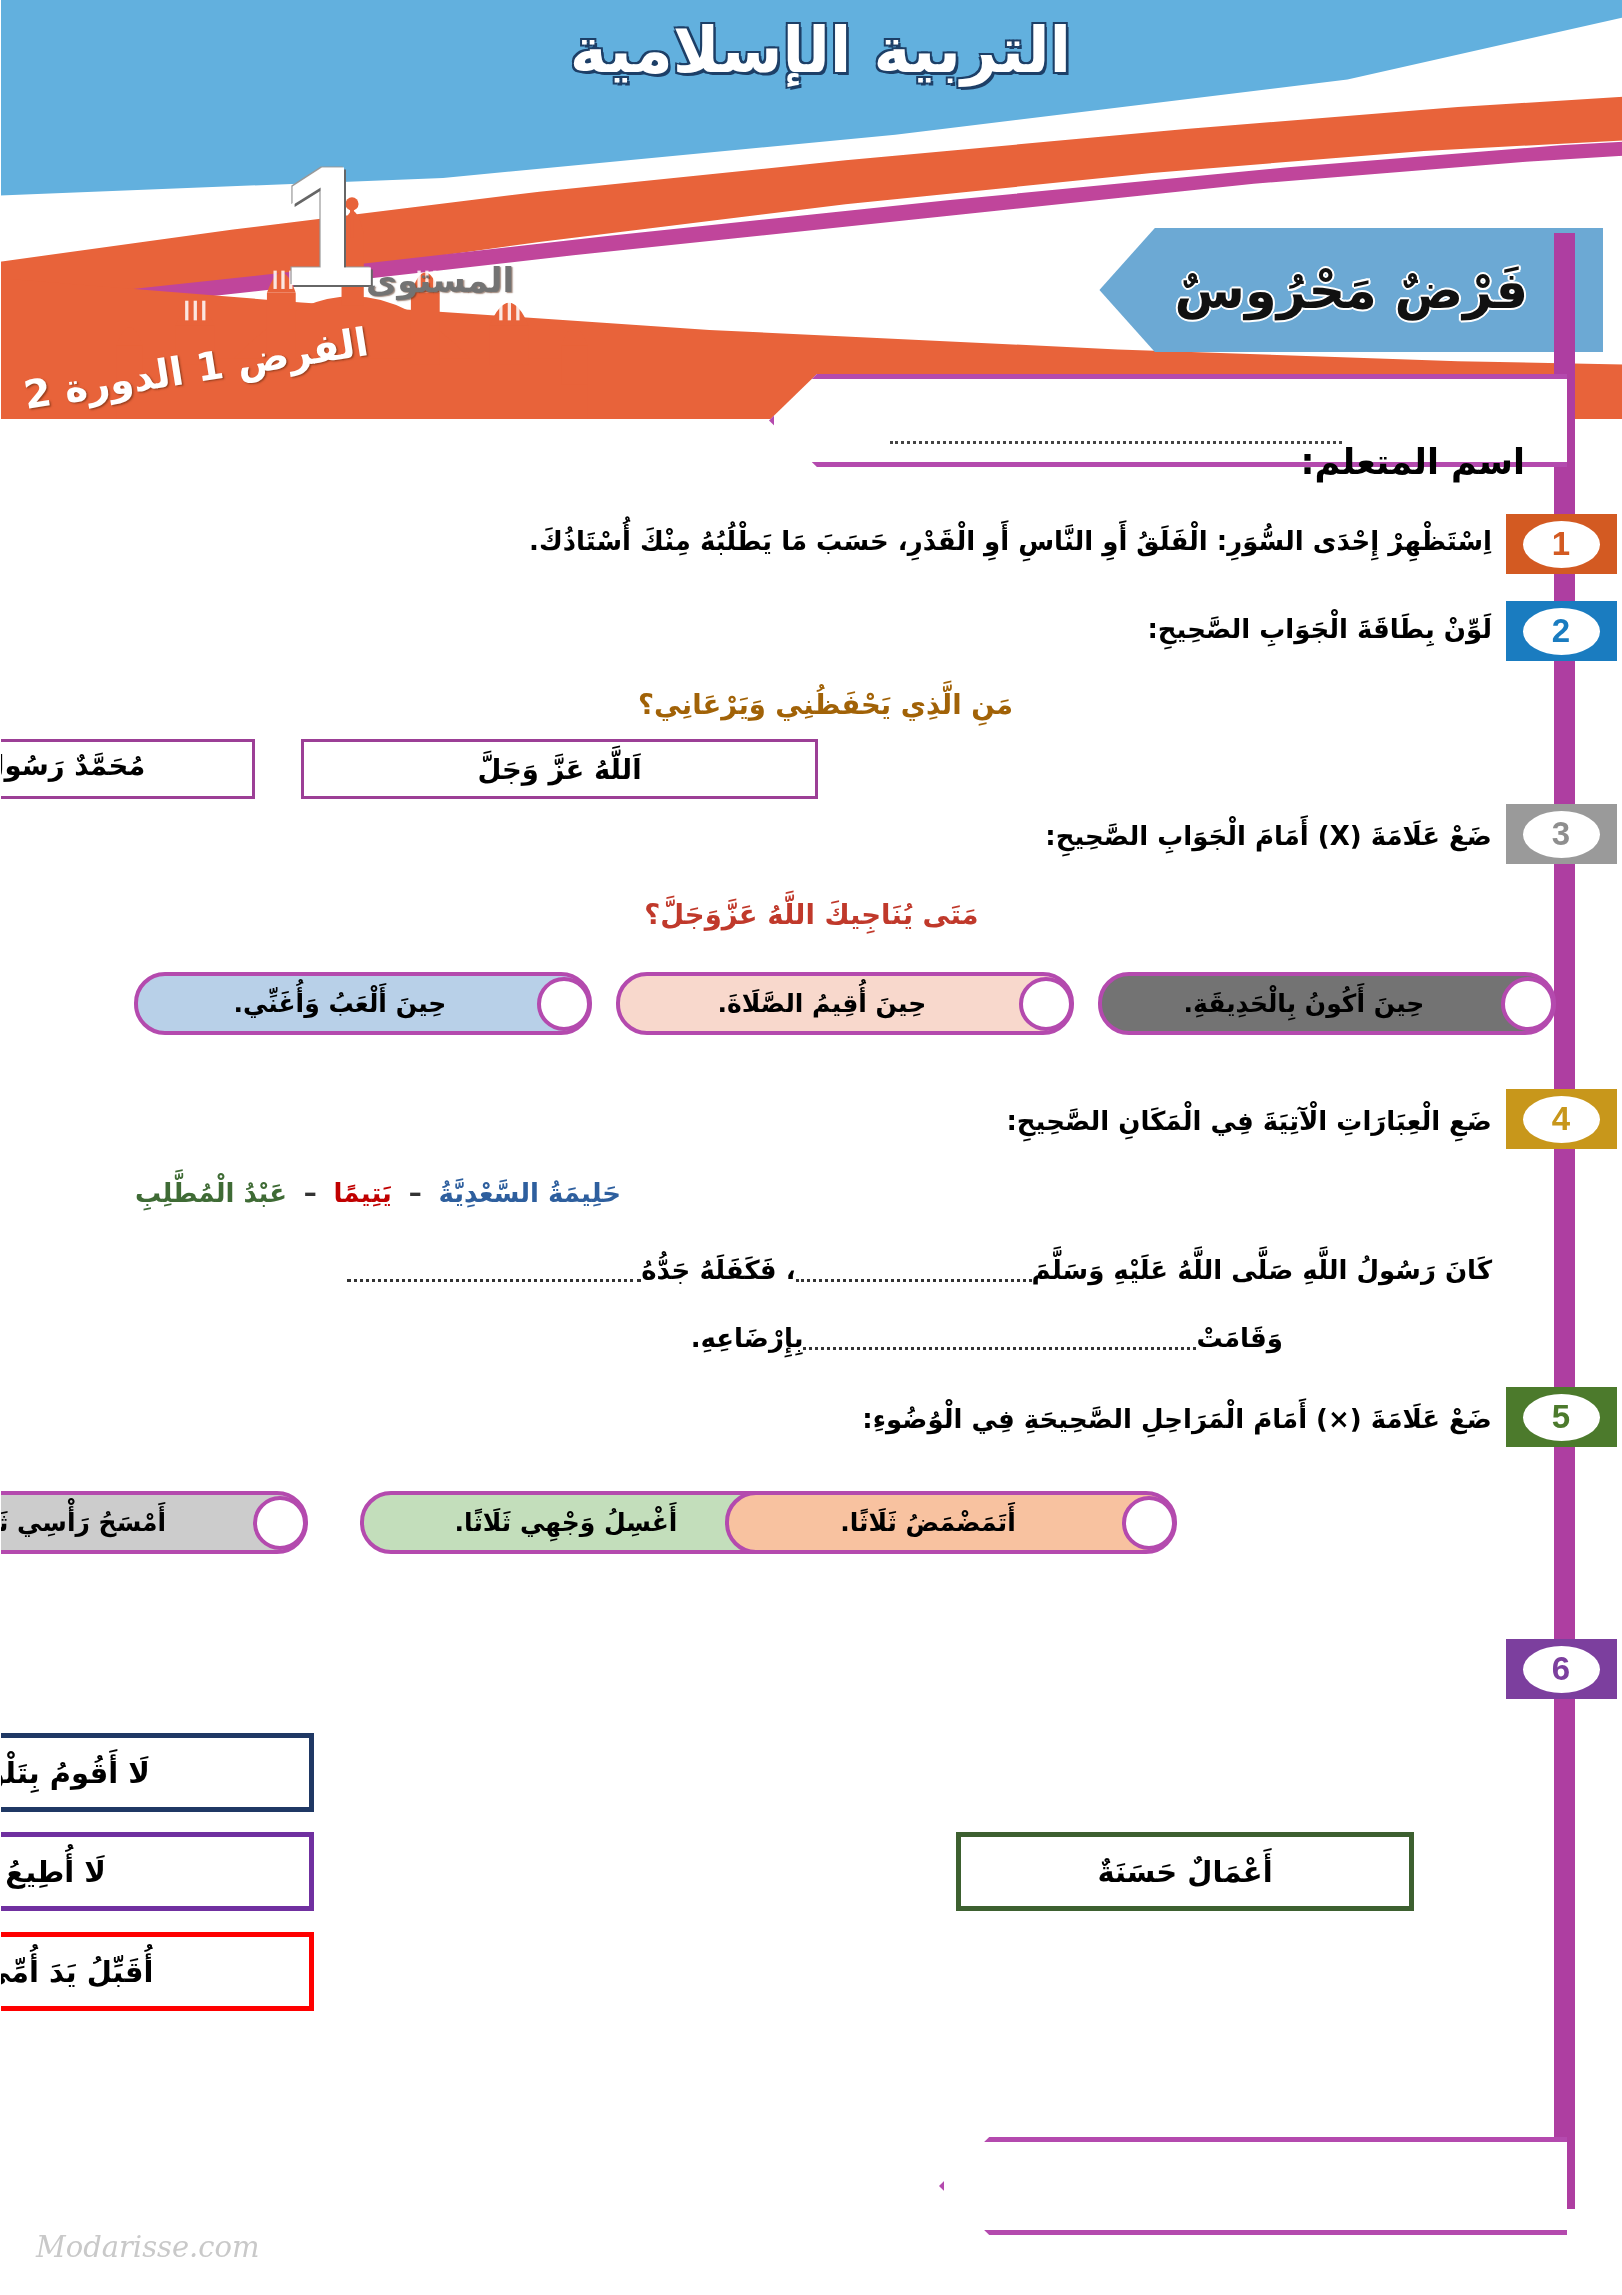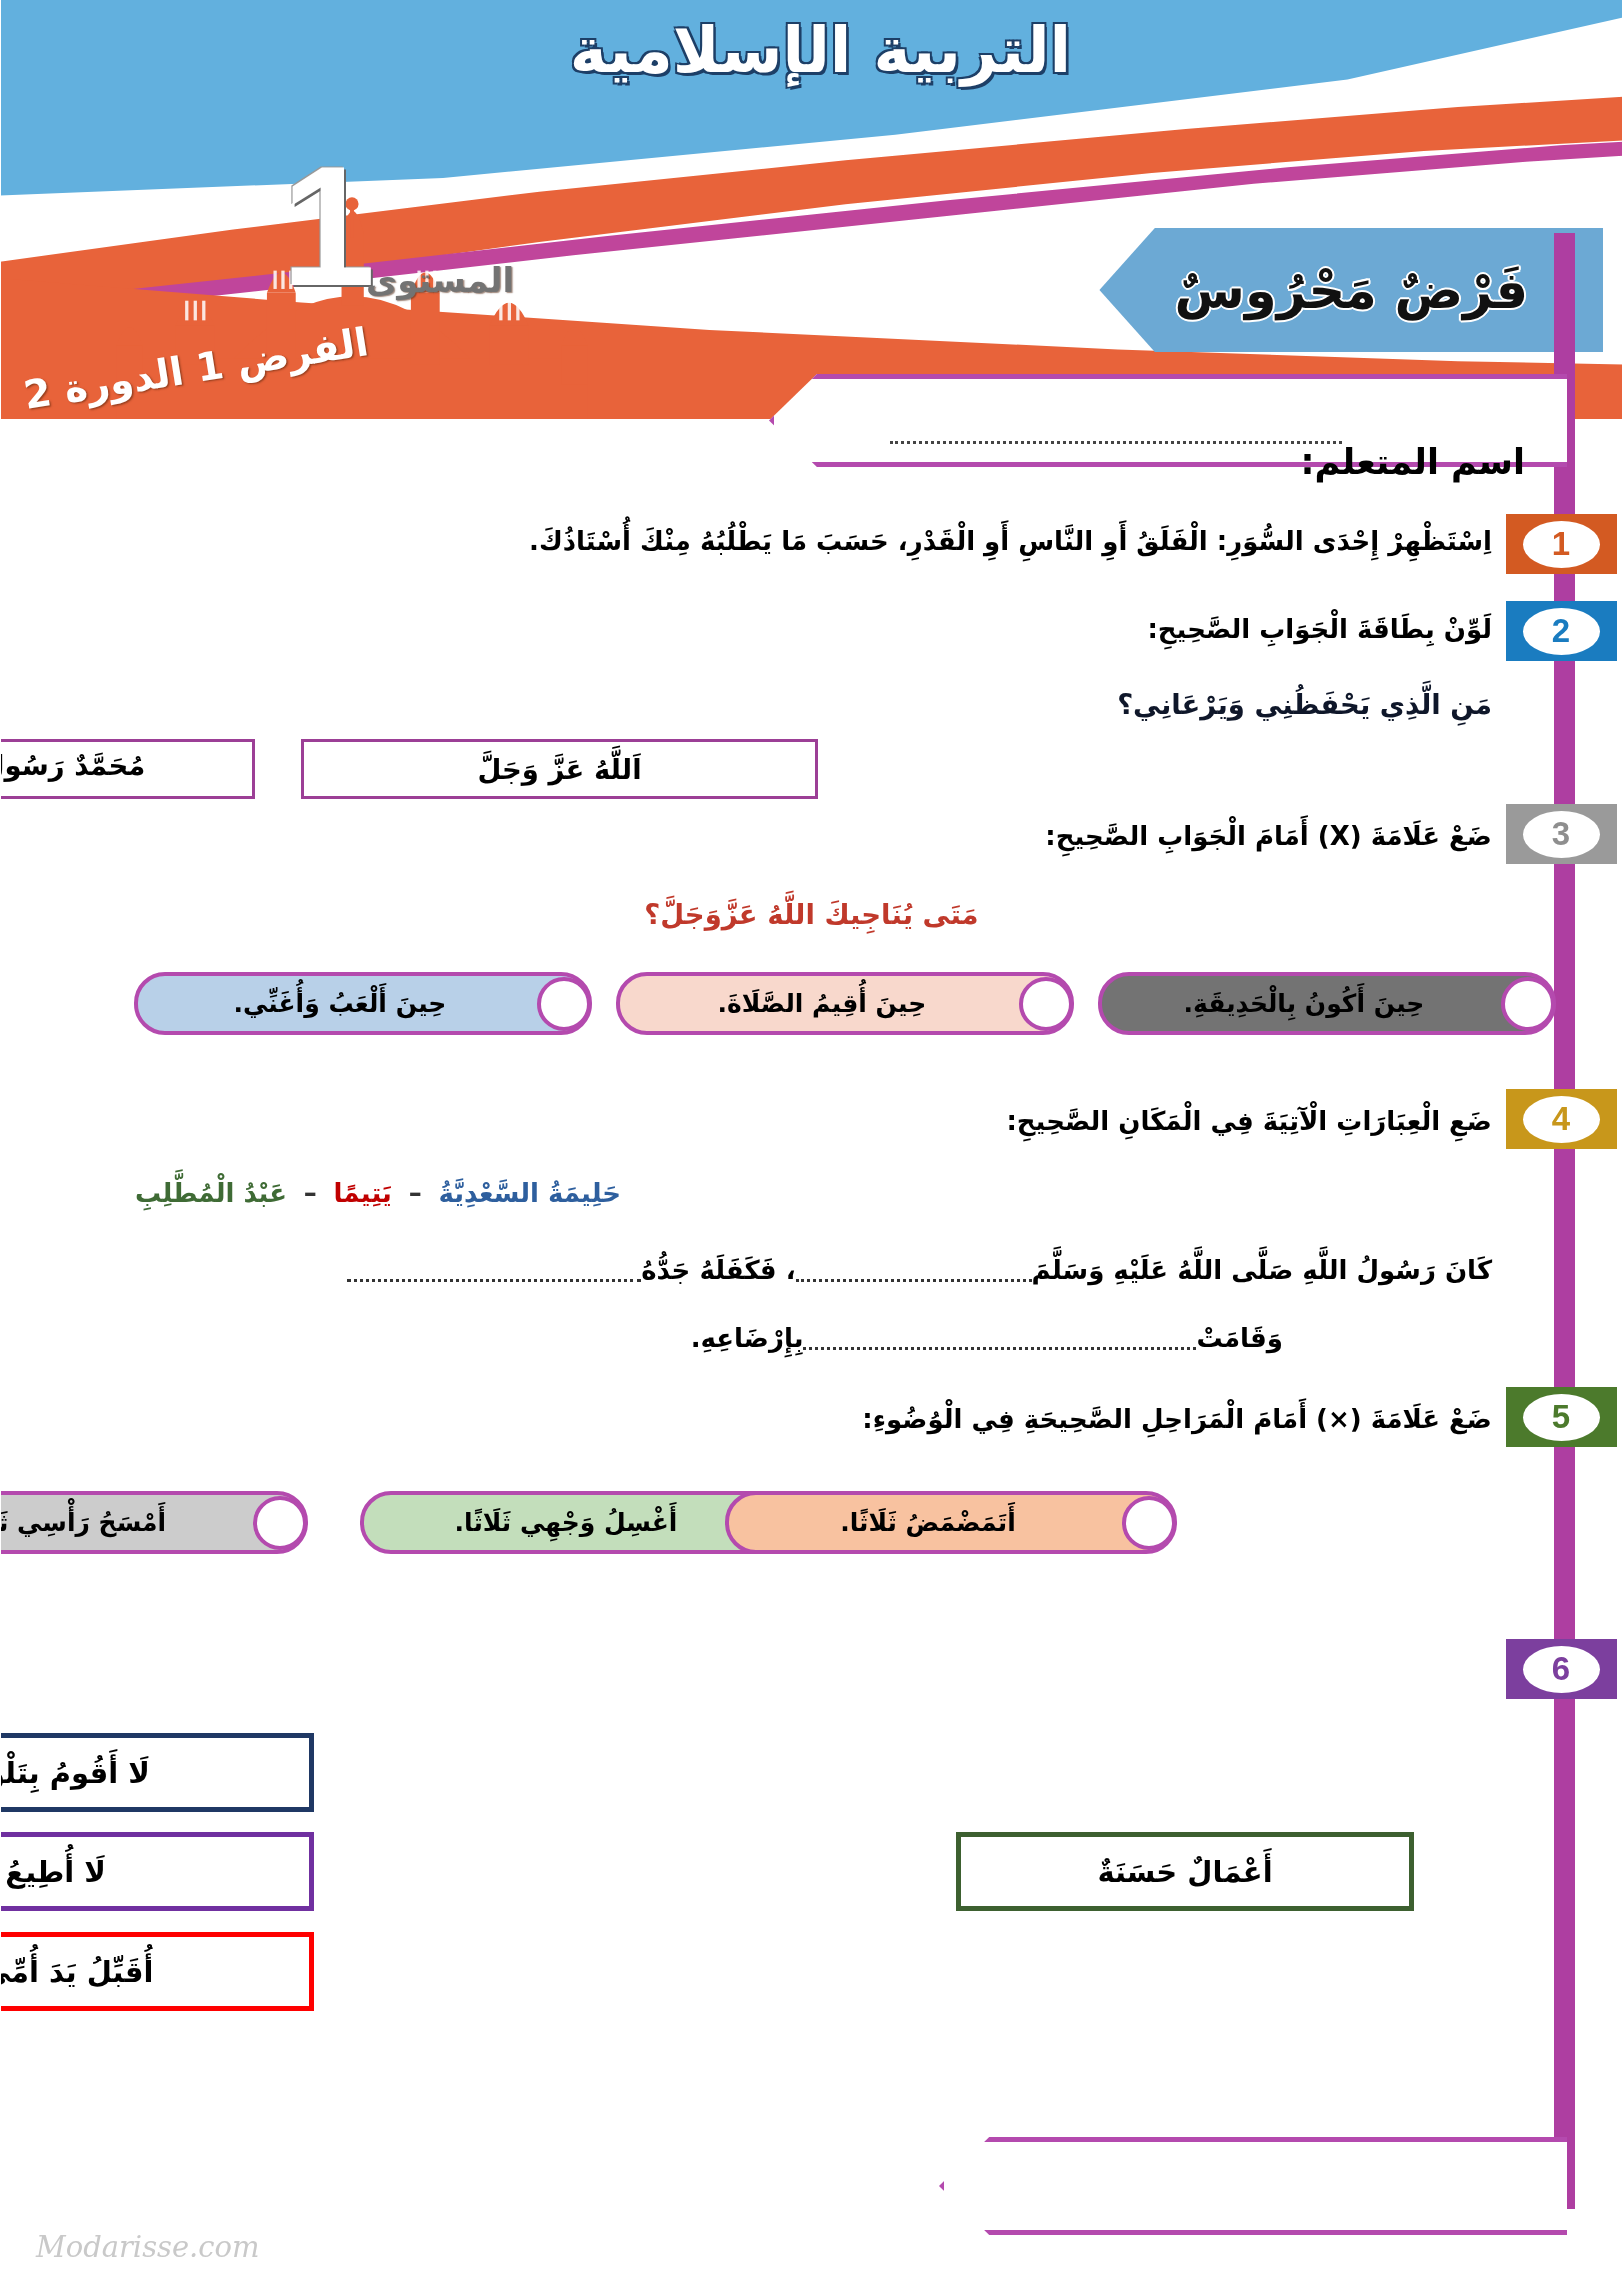--- a/index.html
+++ b/index.html
@@ -247,21 +247,21 @@
 
   <div class="badge" style="top:514px;background:#d35a22;">
     <div class="oval" style="color:#d35a22;">1</div>
   </div>
   <div class="q-text" style="top:522px;width:1361px;">اِسْتَظْهِرْ إِحْدَى السُّوَرِ: الْفَلَقُ أَوِ النَّاسِ أَوِ الْقَدْرِ، حَسَبَ مَا يَطْلُبُهُ مِنْكَ أُسْتَاذُكَ.</div>
 
   <div class="badge" style="top:601px;background:#1a7cc0;">
     <div class="oval" style="color:#1a7cc0;">2</div>
   </div>
   <div class="q-text" style="top:610px;width:1361px;">لَوِّنْ بِطَاقَةَ الْجَوَابِ الصَّحِيحِ:</div>
-  <div class="q-sub" style="top:688px;right:131px;width:1361px;color:#0f172a;text-align:right;">مَنِ الَّذِي يَحْفَظُنِي وَيَرْعَانِي؟</div>
+  <div class="q-sub" style="top:688px;right:117px;width:1361px;color:#a16207;">مَنِ الَّذِي يَحْفَظُنِي وَيَرْعَانِي؟</div>
 
   <div class="optbox" style="top:739px;right:805px;width:517px;">اَللَّهُ عَزَّ وَجَلَّ</div>
   <div class="optbox" style="top:739px;right:1368px;width:484px;">مُحَمَّدٌ رَسُولُ اللَّهِ ﷺ</div>
 
   <div class="badge" style="top:804px;background:#9a9a9a;">
     <div class="oval" style="color:#8e8e8e;">3</div>
   </div>
   <div class="q-text" style="top:817px;width:1361px;">ضَعْ عَلَامَةَ (X) أَمَامَ الْجَوَابِ الصَّحِيحِ:</div>
   <div class="q-sub" style="top:898px;right:131px;width:1361px;color:#c0392b;">مَتَى يُنَاجِيكَ اللَّهُ عَزَّوَجَلَّ؟</div>
 

